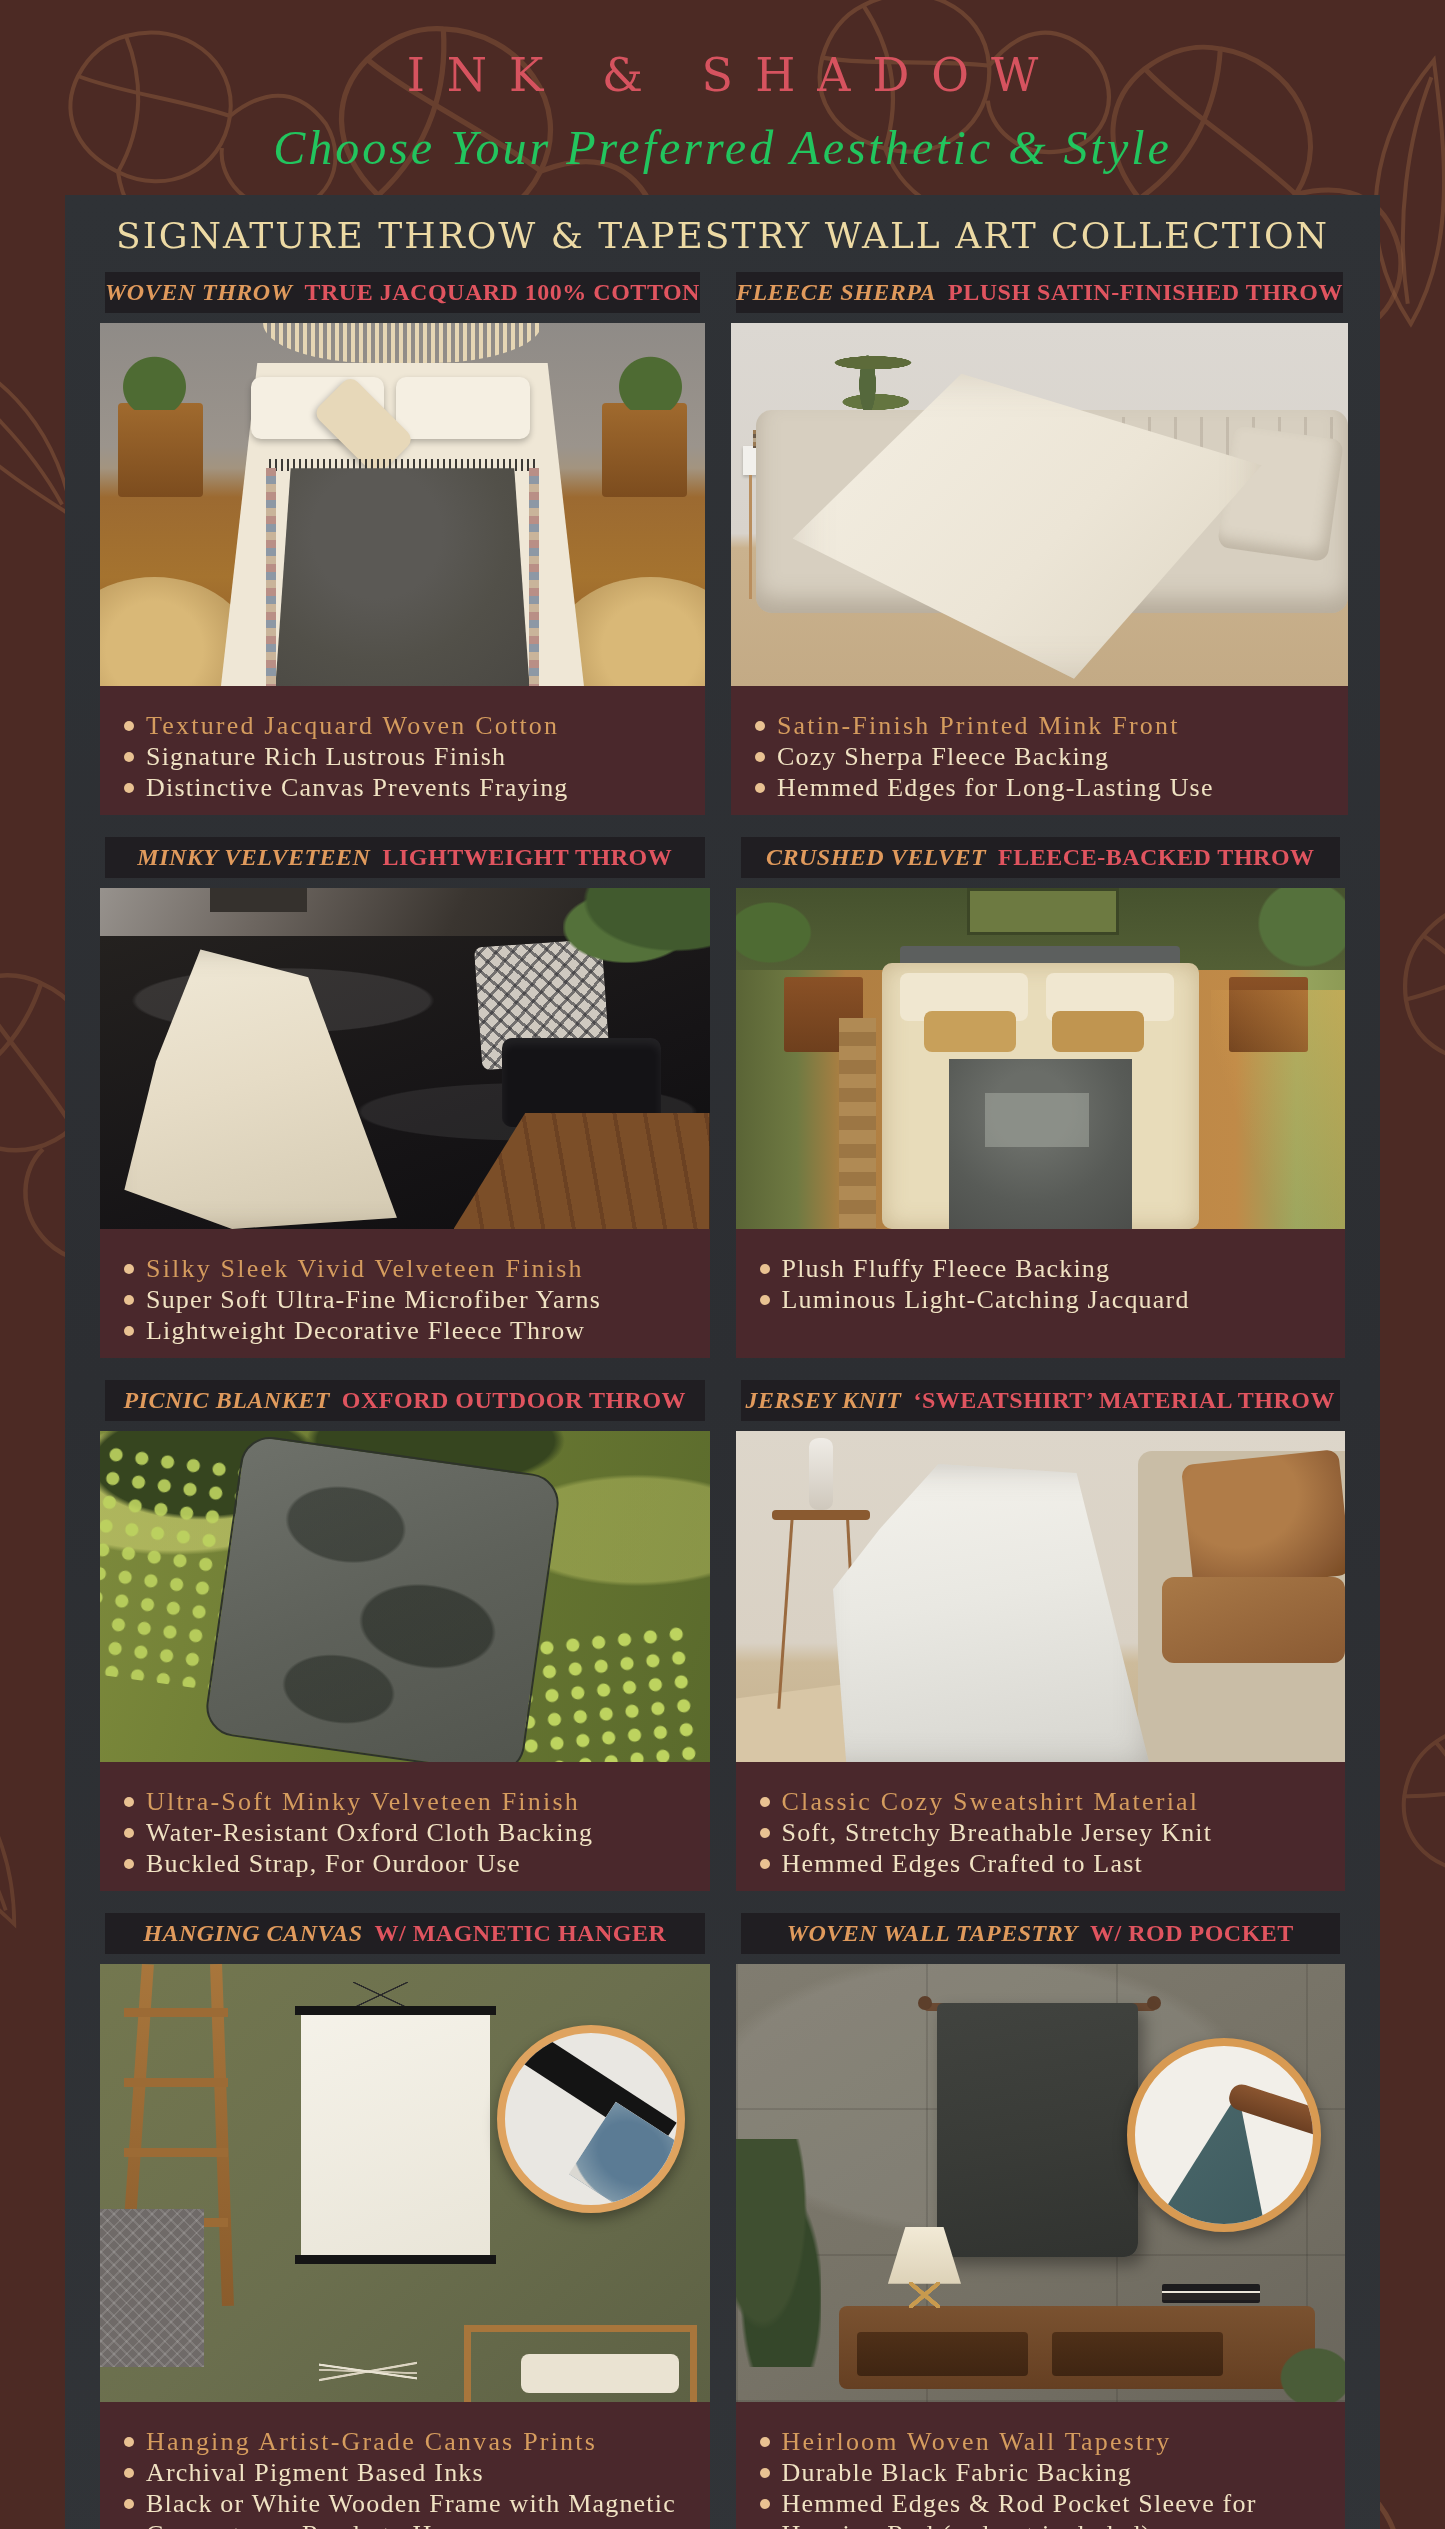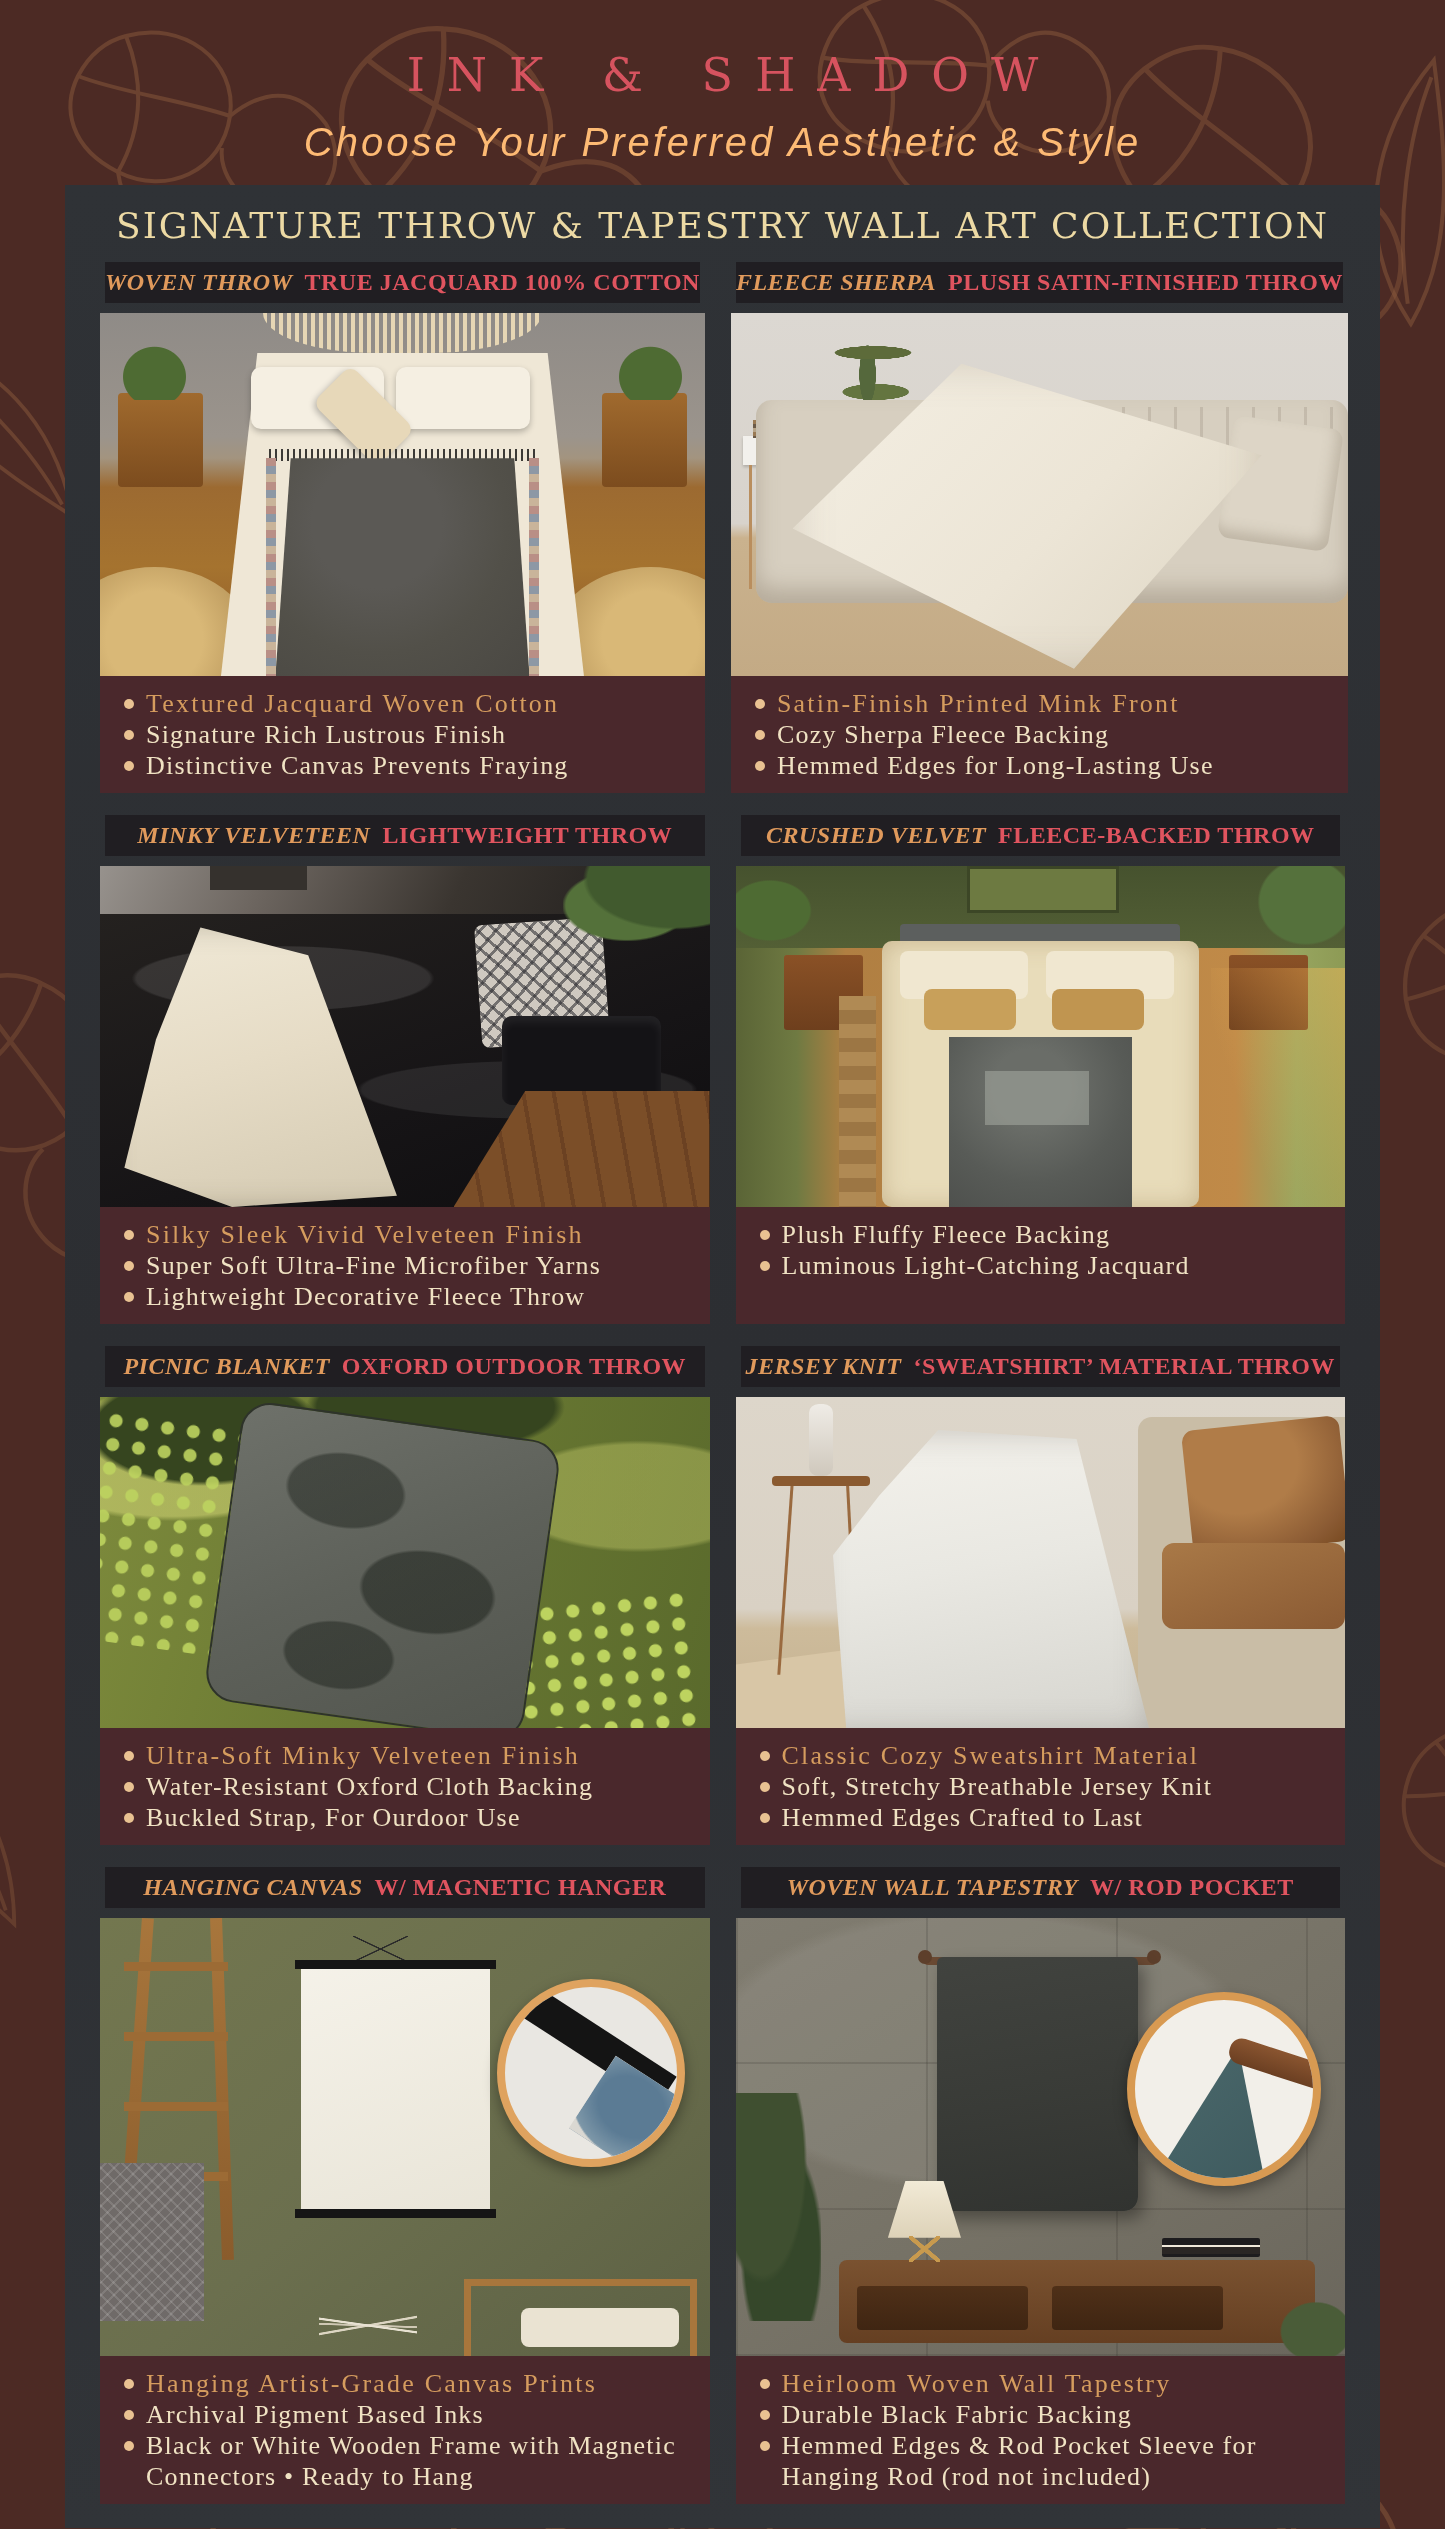--- a/index.html
+++ b/index.html
@@ -11,22 +11,22 @@
   .abs{position:absolute;}
   
   .bg-floral{position:absolute;inset:0;z-index:0;pointer-events:none;}
   
   .header{position:relative;z-index:2;text-align:center;padding-top:48px;}
   .brand-top{
     font-family:"DejaVu Serif",serif;font-size:46px;font-weight:400;
     color:#d6535f;letter-spacing:22px;text-indent:22px;
   }
   .tagline{
-    margin-top:18px;font-family:Liberation Sans, sans-serif;font-style:italic;
-    font-size:40px;color:#fdba74;letter-spacing:3px;
+    margin-top:18px;font-family:Liberation Serif, serif;font-style:italic;
+    font-size:48px;color:#22c55e;letter-spacing:3px;
   }
   
   .panel{
     position:relative;z-index:2;width:1315px;margin:20px auto 0 auto;
     background:linear-gradient(180deg,#2f3236 0%,#2c2e32 50%,#313438 100%);
     padding:14px 35px 24px 35px;box-sizing:border-box;
   }
   .banner{
     text-align:center;font-family:"DejaVu Serif",serif;
     font-size:36px;color:#eddaa4;letter-spacing:2px;
@@ -38,21 +38,21 @@
   .tbar{
     background:#201e22;height:41px;margin:0 5px 10px 5px;
     display:flex;align-items:center;justify-content:center;gap:12px;
     white-space:nowrap;
   }
   .t-em{font-style:italic;font-weight:700;color:#e09a5c;font-size:24px;letter-spacing:.5px;}
   .t-rest{font-weight:700;color:#e0545f;font-size:24px;letter-spacing:.5px;}
   .scene{position:relative;overflow:hidden;background:#555;}
   .h-r1{height:363px;} .h-r2{height:341px;} .h-r3{height:331px;} .h-r4{height:438px;}
   .feat{
-    list-style:none;margin:0;padding:12px 14px 12px 24px;
+    list-style:none;margin:0;padding:24px 14px 12px 24px;
     background:#4a282c;flex:1;
   }
   .feat li{display:flex;align-items:flex-start;gap:12px;line-height:31px;}
   .dot{flex:0 0 auto;width:10px;height:10px;border-radius:50%;background:#e9c292;margin-top:11px;}
   .b-text{font-size:26px;color:#f0e2c3;letter-spacing:1.2px;}
   li.gold .b-text{color:#d59c5e;letter-spacing:2.2px;}
 
   
   
   .s1{background:linear-gradient(180deg,#8f8b87 0%,#9b948c 34%,#a3947f 40%,#9c6a31 48%,#a5732f 70%,#8a5526 100%);}

